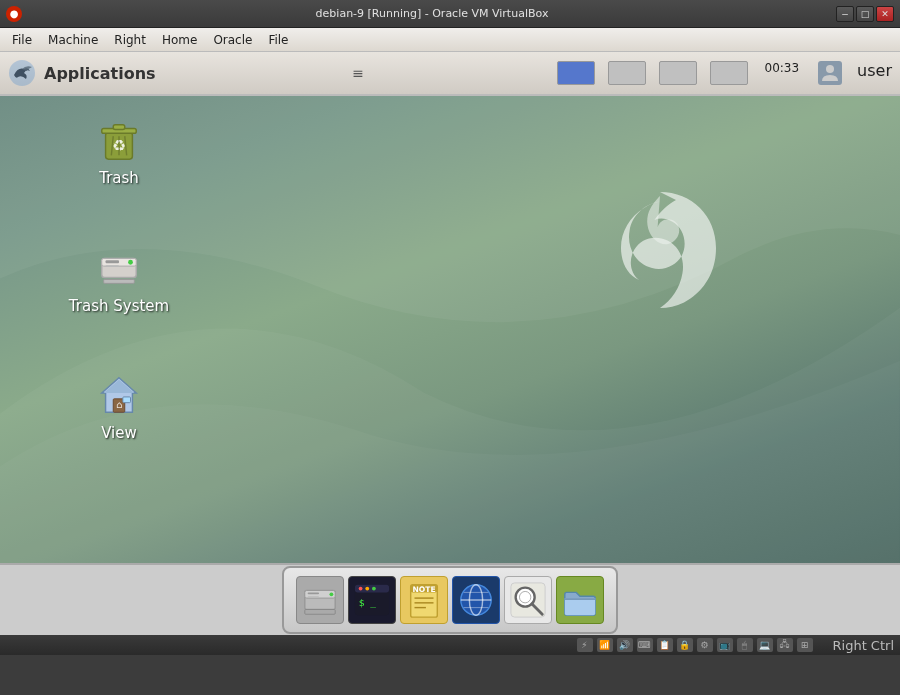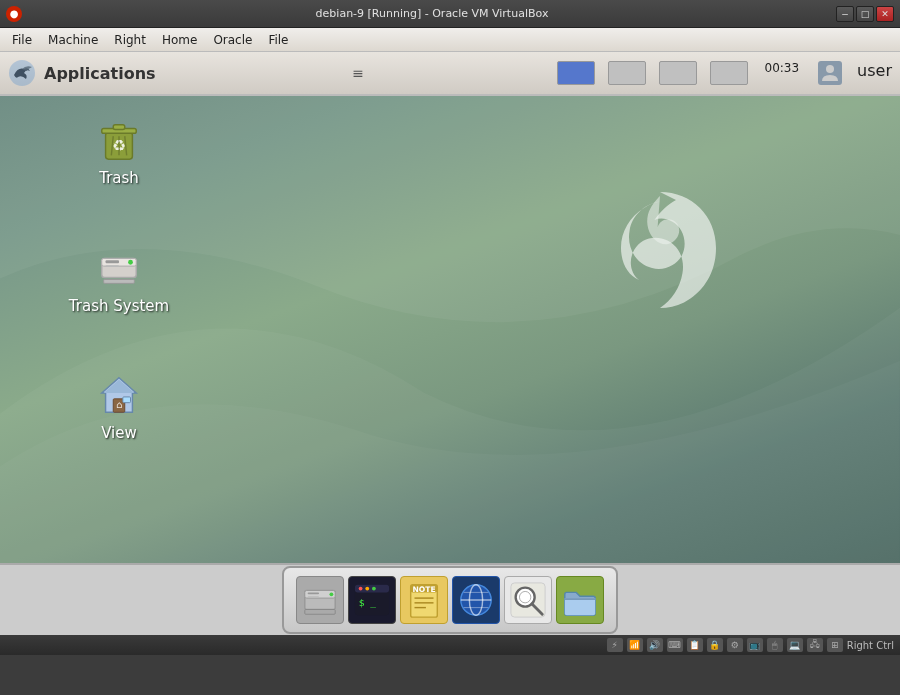--- a/index.html
+++ b/index.html
@@ -238,23 +238,23 @@
       height: 14px;
       background: #555;
       border-radius: 2px;
       font-size: 8px;
       color: #aaa;
       display: flex;
       align-items: center;
       justify-content: center;
     }
     .status-text {
-      font-size: 10px;
+      font-size: 13px;
       color: #bbb;
-      margin-left: 0;
+      margin-left: 16px;
     }
 
     
     .trash-icon-svg {
       width: 46px; height: 46px;
     }
     .filesystem-icon-svg {
       width: 46px; height: 46px;
     }
     .home-icon-svg {

